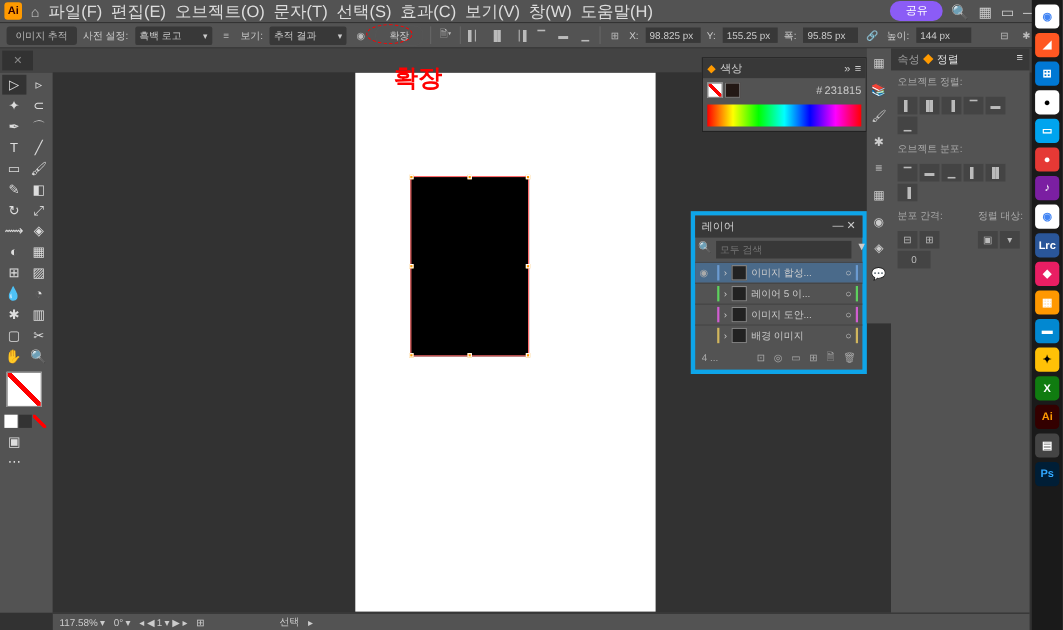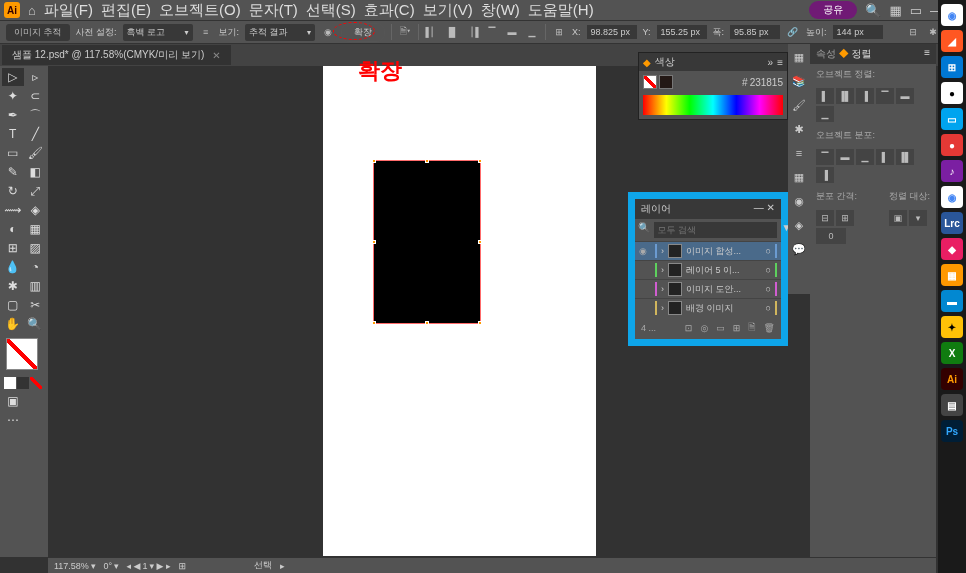--- a/index.html
+++ b/index.html
@@ -3,21 +3,21 @@
   <meta charset="utf-8">
   <style>
     * { margin: 0; padding: 0; box-sizing: border-box; font-family: sans-serif; }
     body { background: #323232; color: #ccc; font-size: 10px; width: 966px; height: 573px; overflow: hidden; position: relative; }
     
     .top-bar { height: 20px; background: #535353; display: flex; align-items: center; padding: 0 4px; gap: 8px; }
     .top-bar .logo { width: 16px; height: 16px; background: #ff9a00; border-radius: 3px; display: flex; align-items: center; justify-content: center; font-weight: bold; color: #330000; font-size: 10px; }
     .top-bar .home { color: #ccc; font-size: 13px; }
     .top-bar .menu-item { color: #ddd; font-size: 15px; cursor: pointer; }
     .top-bar .spacer { flex: 1; }
-    .top-bar .share-btn { background: #701a75; color: white; padding: 2px 14px; border-radius: 10px; font-size: 10px; }
+    .top-bar .share-btn { background: #8b5cf6; color: white; padding: 2px 14px; border-radius: 10px; font-size: 10px; }
     .top-bar .icon-btn { color: #ccc; font-size: 13px; cursor: pointer; }
     
     .control-bar { height: 24px; background: #535353; border-top: 1px solid #333; border-bottom: 1px solid #333; display: flex; align-items: center; padding: 0 6px; gap: 6px; font-size: 9px; }
     .control-bar .btn { background: #383838; padding: 2px 8px; border-radius: 3px; color: #bbb; }
     .control-bar .dropdown { background: #383838; padding: 2px 4px; border-radius: 2px; color: #ccc; display: flex; align-items: center; gap: 4px; min-width: 70px; }
     .control-bar .dropdown::after { content: '▾'; font-size: 8px; margin-left: auto; }
     .control-bar .expand-btn { padding: 2px 12px; border: 1px solid #555; border-radius: 8px; color: #ccc; position: relative; }
     .expand-circle { position: absolute; left: 333px; top: 22px; width: 42px; height: 18px; border: 1.5px dashed #ff0000; border-radius: 50%; pointer-events: none; z-index: 10; }
     .expand-annotation { position: absolute; left: 358px; top: 56px; color: #ff0000; font-size: 22px; font-weight: bold; z-index: 10; }
     .control-bar .sep { width: 1px; height: 16px; background: #666; }
@@ -57,21 +57,21 @@
     .far-right { position: absolute; right: 0; top: 0; width: 28px; height: 100%; background: #1a1a1a; display: flex; flex-direction: column; gap: 4px; padding: 4px 2px; align-items: center; }
     .app-icon { width: 22px; height: 22px; border-radius: 4px; display: flex; align-items: center; justify-content: center; font-size: 10px; font-weight: bold; }
     
     .color-panel { position: absolute; right: 178px; top: 52px; width: 150px; background: #535353; border: 1px solid #222; }
     .color-panel-header { background: #383838; display: flex; padding: 2px 4px; font-size: 10px; align-items:center; gap:4px;}
     .color-panel-body { padding: 4px; }
     .color-spectrum { height: 20px; background: linear-gradient(to right, #ff0000, #ffff00, #00ff00, #00ffff, #0000ff, #ff00ff, #ff0000); margin-top: 6px; }
     .color-preview { display:flex; gap:2px; align-items:center;}
     .color-box { width:14px; height:14px; border:1px solid #777;}
     
-    .layers-panel { position: absolute; right: 178px; top: 192px; width: 160px; background: #535353; border: 7px solid #0ea5e9; }
+    .layers-panel { position: absolute; right: 178px; top: 192px; width: 160px; background: #535353; border: 4px solid #0ea5e9; }
     .layers-header { background: #383838; padding: 3px 6px; font-size: 10px; display:flex; justify-content:space-between;}
     .layers-search { padding: 3px; display:flex; gap:4px;}
     .layers-search input { flex:1; background: #383838; border: none; padding: 3px; color: #aaa; font-size: 9px; }
     .layer-row { display: flex; align-items: center; gap: 4px; padding: 2px 4px; font-size: 9px; border-top: 1px solid #444; }
     .layer-row.selected { background: #4a6a8a; }
     .layer-vis { width: 12px; color: #aaa; }
     .layer-bar { width: 2px; height: 14px; }
     .layer-thumb { width: 14px; height: 14px; background: #222; border: 1px solid #888; }
     .layers-count { padding: 3px 6px; font-size:9px; color:#aaa; display:flex; align-items:center; gap:8px;}
     
@@ -135,21 +135,20 @@
   <span class="small-icon">⊟</span>
   <span class="small-icon">✱</span>
   <span class="small-icon">≡</span>
 </div>
 
 <div class="expand-circle"></div>
 <div class="expand-annotation">확장</div>
 
 <div class="tab-bar">
   <div class="tab">
-    <span>샘플 12.psd* @ 117.58%(CMYK/미리 보기)</span>
     <span class="close">✕</span>
   </div>
 </div>
 
 <div class="tool-left">
   <div class="tool-row">
       <div class="tool-btn active">▷</div>
       <div class="tool-btn">▹</div>
     </div>
   <div class="tool-row">

